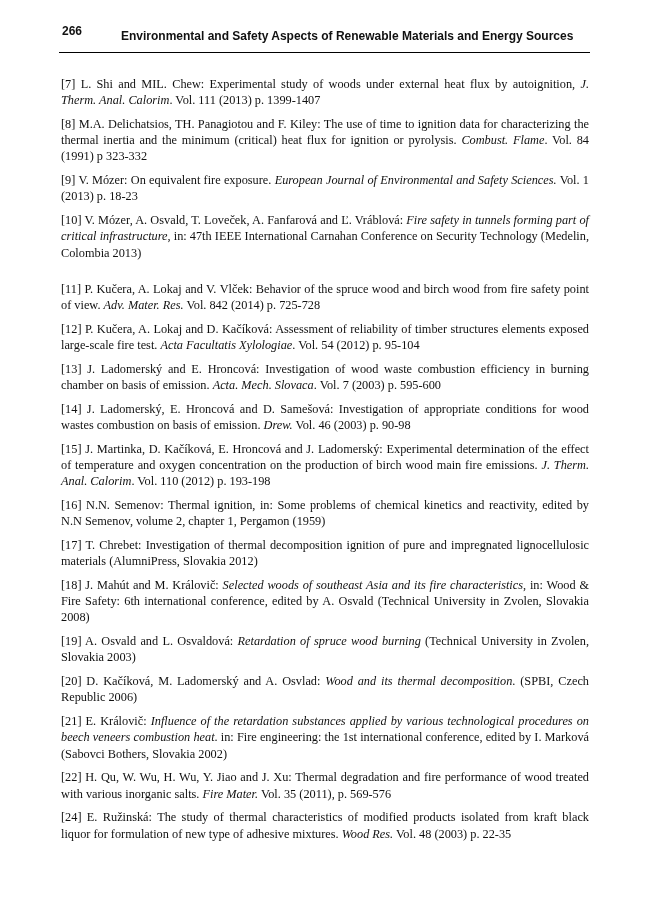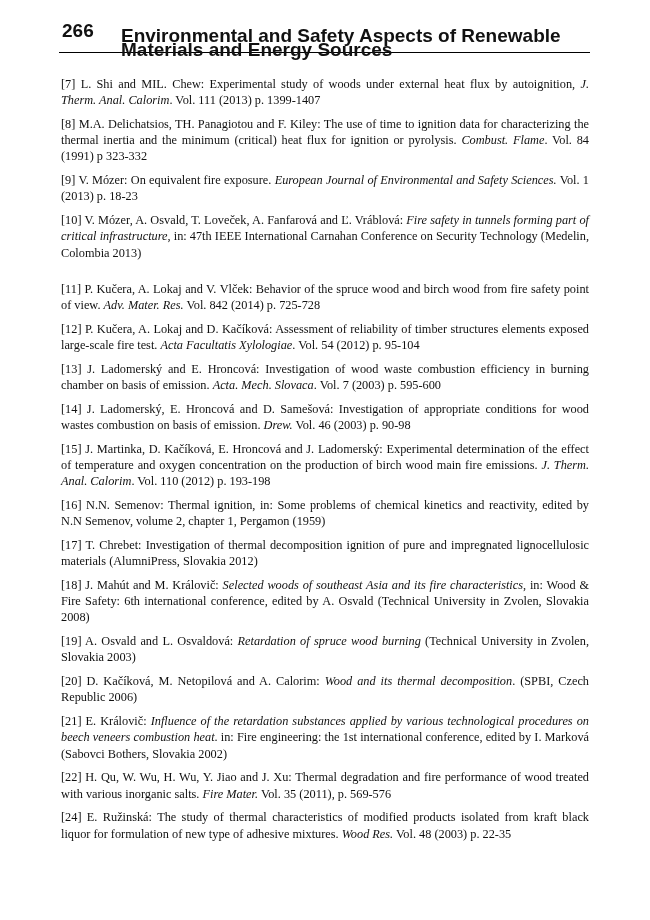--- a/index.html
+++ b/index.html
@@ -1,20 +1,20 @@
 <!DOCTYPE html>
 <html><head>
 <meta charset="utf-8">
 <style>
   html, body { margin: 0; padding: 0; background: #ffffff; }
   body { width: 650px; height: 920px; position: relative; overflow: hidden; color: #111; }
   .header {
     position: absolute; left: 59px; top: 22px; width: 531px; height: 30px;
     border-bottom: 1.3px solid #000;
-    font-family: "Liberation Sans", sans-serif; font-weight: bold; font-size: 19px; line-height: 14px;
+    font-family: "Liberation Sans", sans-serif; font-weight: bold; font-size: 12px; line-height: 14px;
   }
   .page-num { position: absolute; left: 3px; top: 2px; }
   .running-title { position: absolute; left: 62px; right: 6px; top: 7px; text-align: left; }
   .refs {
     position: absolute; left: 61px; top: 76px; width: 528px;
     font-family: "Liberation Serif", serif; font-size: 12.3px; line-height: 16.2px;
   }
   .ref { margin: 0 0 7.6px 0; text-align: justify; }
   .ref.gap { margin-top: 20px; }
   .ref i { font-style: italic; }
@@ -34,17 +34,17 @@
     <p class="ref"><span>[10] </span><span>V. Mózer, A. Osvald, T. Loveček, A. Fanfarová and Ľ. Vráblová: </span><i>Fire safety in tunnels forming part of critical infrastructure</i><span>, in: 47th IEEE International Carnahan Conference on Security Technology (Medelin, Colombia 2013)</span></p>
     <p class="ref gap"><span>[11] </span><span>P. Kučera, A. Lokaj and V. Vlček: Behavior of the spruce wood and birch wood from fire safety point of view. </span><i>Adv. Mater. Res.</i><span> Vol. 842 (2014) p. 725-728</span></p>
     <p class="ref"><span>[12] </span><span>P. Kučera, A. Lokaj and D. Kačíková: Assessment of reliability of timber structures elements exposed large-scale fire test. </span><i>Acta Facultatis Xylologiae</i><span>. Vol. 54 (2012) p. 95-104</span></p>
     <p class="ref"><span>[13] </span><span>J. Ladomerský and E. Hroncová: Investigation of wood waste combustion efficiency in burning chamber on basis of emission. </span><i>Acta. Mech. Slovaca</i><span>. Vol. 7 (2003) p. 595-600</span></p>
     <p class="ref"><span>[14] </span><span>J. Ladomerský, E. Hroncová and D. Samešová: Investigation of appropriate conditions for wood wastes combustion on basis of emission. </span><i>Drew.</i><span> Vol. 46 (2003) p. 90-98</span></p>
     <p class="ref"><span>[15] </span><span>J. Martinka, D. Kačíková, E. Hroncová and J. Ladomerský:  Experimental determination of the effect of temperature and oxygen concentration on the production of birch wood main fire emissions. </span><i>J. Therm. Anal. Calorim</i><span>. Vol. 110 (2012) p. 193-198</span></p>
     <p class="ref"><span>[16] </span><span>N.N. Semenov: Thermal ignition, in: Some problems of chemical kinetics and reactivity, edited by N.N Semenov, volume 2, chapter 1, Pergamon (1959)</span></p>
     <p class="ref"><span>[17] </span><span>T. Chrebet: Investigation of thermal decomposition ignition of pure and impregnated lignocellulosic materials (AlumniPress, Slovakia 2012)</span></p>
     <p class="ref"><span>[18] </span><span>J. Mahút and M. Královič: </span><i>Selected woods of southeast Asia and its fire characteristics</i><span>, in: Wood &amp; Fire Safety: 6th international conference, edited by A. Osvald (Technical University in Zvolen, Slovakia 2008)</span></p>
     <p class="ref"><span>[19] </span><span>A. Osvald and L. Osvaldová: </span><i>Retardation of spruce wood burning</i><span> (Technical University in Zvolen, Slovakia 2003)</span></p>
-    <p class="ref"><span>[20] </span><span>D. Kačíková, M. Netopilová and A. Calorim: </span><i>Wood and its thermal decomposition</i><span>. (SPBI, Czech Republic 2006)</span></p>
+    <p class="ref"><span>[20] </span><span>D. Kačíková, M. Ladomerský and A. Osvlad: </span><i>Wood and its thermal decomposition</i><span>. (SPBI, Czech Republic 2006)</span></p>
     <p class="ref"><span>[21] </span><span>E. Královič: </span><i>Influence of the retardation substances applied by various technological procedures on beech veneers combustion heat</i><span>. in: Fire engineering: the 1st international conference, edited by I. Marková (Sabovci Bothers, Slovakia 2002)</span></p>
     <p class="ref"><span>[22] </span><span>H. Qu, W. Wu, H. Wu, Y. Jiao and J. Xu: Thermal degradation and fire performance of wood treated with various inorganic salts. </span><i>Fire Mater.</i><span> Vol. 35 (2011), p. 569-576</span></p>
     <p class="ref"><span>[24] </span><span>E. Ružinská: The study of thermal characteristics of modified products isolated from kraft black liquor for formulation of new type of adhesive mixtures. </span><i>Wood Res.</i><span> Vol. 48 (2003) p. 22-35</span></p>
   </div>
 
 </body></html>

